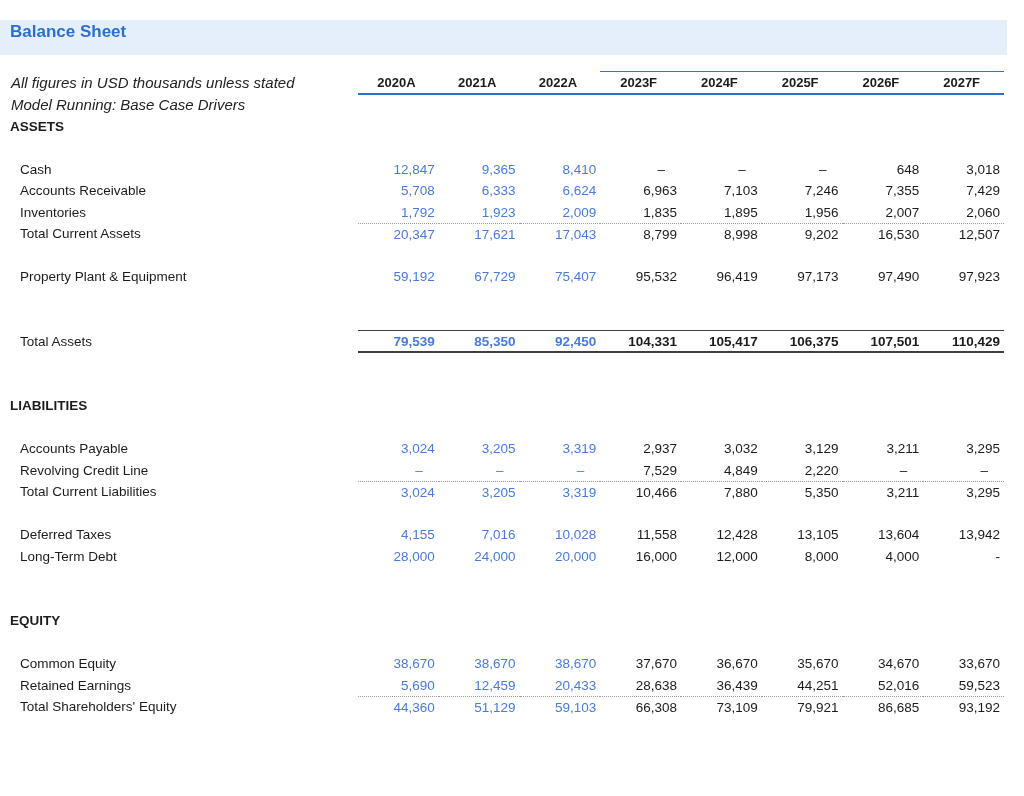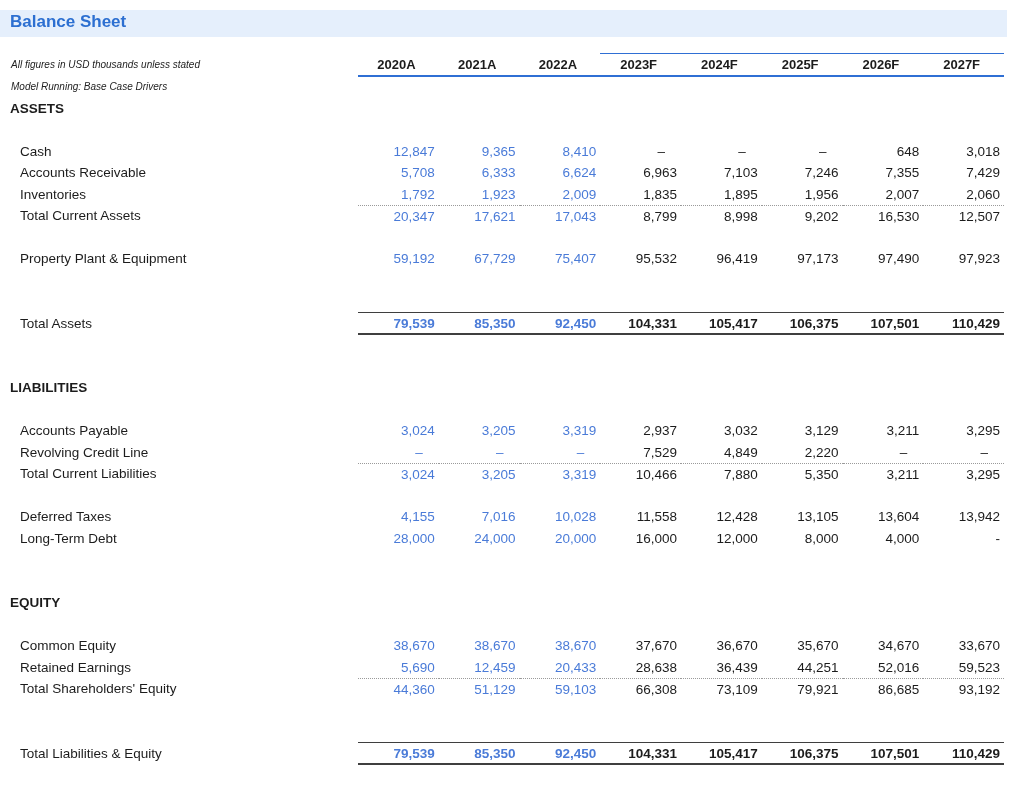--- a/index.html
+++ b/index.html
@@ -12,38 +12,38 @@
     --total-border:#3f3f3f;
   }
   *{box-sizing:border-box;}
   html,body{margin:0;padding:0;}
   body{
     width:1024px;height:796px;background:#ffffff;
     font-family:"Liberation Sans","DejaVu Sans",sans-serif;
     color:var(--text);overflow:hidden;
   }
   .title-bar{
-    margin:10px 17px 0 0;
+    margin:20px 17px 0 0;
     background:var(--bar-bg);
     padding:3px 0 5px 10px;
-    height:27px;
+    height:35px;
   }
   .title-bar .title-text{
     font-size:17px;font-weight:700;color:var(--accent);
     line-height:18px;display:inline-block;
   }
   table.sheet{
     border-collapse:collapse;table-layout:fixed;
     width:1004px;margin-top:16px;
   }
   col.c-label{width:358px;}
   col.c-num{width:80.75px;}
   td,th{padding:0;margin:0;vertical-align:middle;white-space:nowrap;overflow:hidden;}
   thead th{height:22px;font-size:13px;font-weight:700;text-align:center;padding-right:4px;}
-  thead td.note{font-size:10px;font-style:italic;text-align:left;padding-left:11px;font-weight:400;color:#222;}
+  thead td.note{font-size:15px;font-style:italic;text-align:left;padding-left:11px;font-weight:400;color:#222;}
   thead tr.year-row th.year{border-bottom:2px solid var(--line-blue);}
   thead tr.year-row th.year.fc{border-top:1.5px solid var(--line-blue);}
   thead tr.note-row td{height:22px;}
   tbody td{height:21.5px;font-size:13.5px;}
   td.lab{text-align:left;padding-left:20px;}
   tr.r-section td.lab{padding-left:10px;font-weight:700;}
   td.num{text-align:right;padding-right:4px;}
   td.num.hist{color:var(--hist-blue);}
   tr.r-subtotal td.num{border-top:1px dotted var(--dotted);}
   tr.r-grand td.num{
@@ -312,25 +312,14 @@
         <td class="num">79,921</td>
         <td class="num">86,685</td>
         <td class="num">93,192</td>
       </tr>
       <tr class="r-spacer">
         <td colspan="9"></td>
       </tr>
       <tr class="r-spacer">
         <td colspan="9"></td>
       </tr>
-      <tr class="r-grand">
-        <td class="lab">Total Liabilities &amp; Equity</td>
-        <td class="num hist">79,539</td>
-        <td class="num hist">85,350</td>
-        <td class="num hist">92,450</td>
-        <td class="num">104,331</td>
-        <td class="num">105,417</td>
-        <td class="num">106,375</td>
-        <td class="num">107,501</td>
-        <td class="num">110,429</td>
-      </tr>
     </tbody>
 </table>
 
 </body></html>

